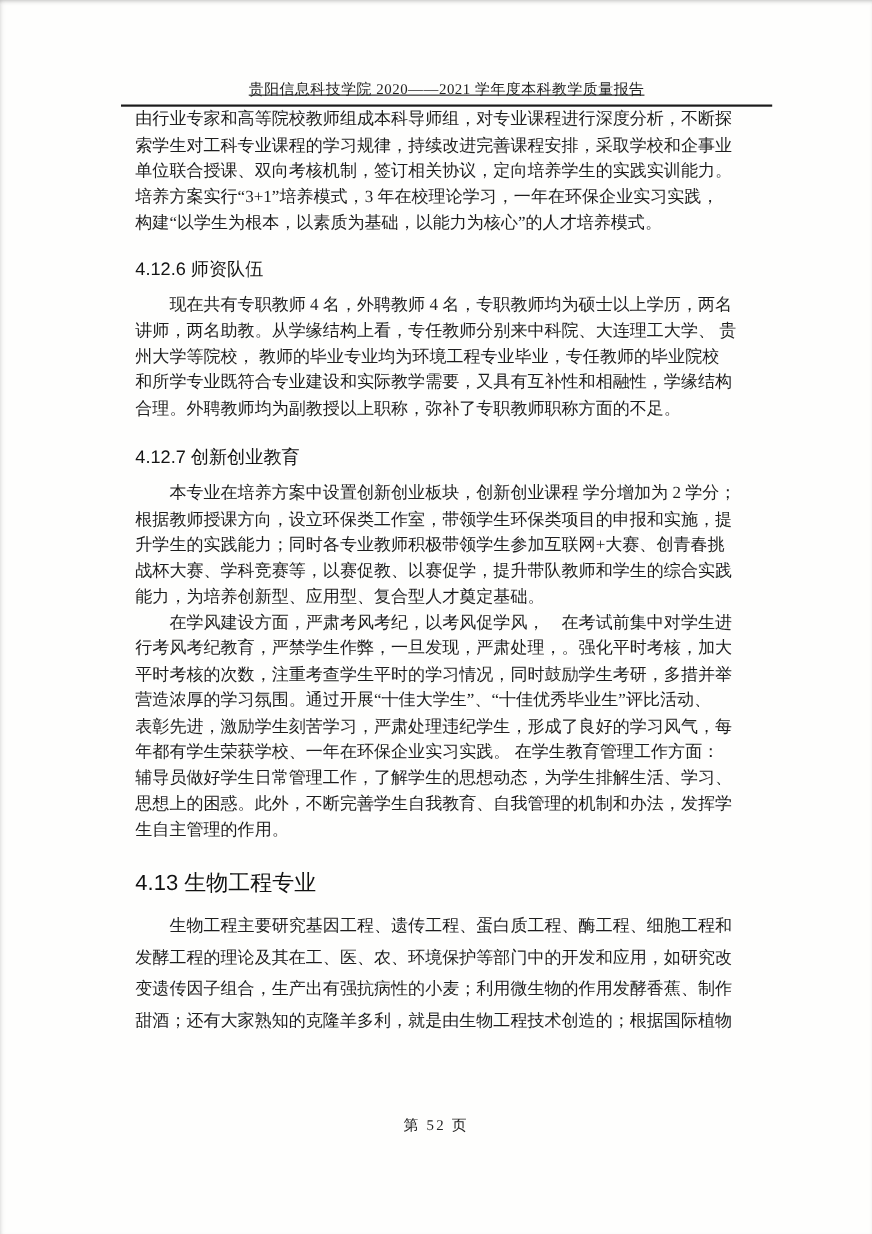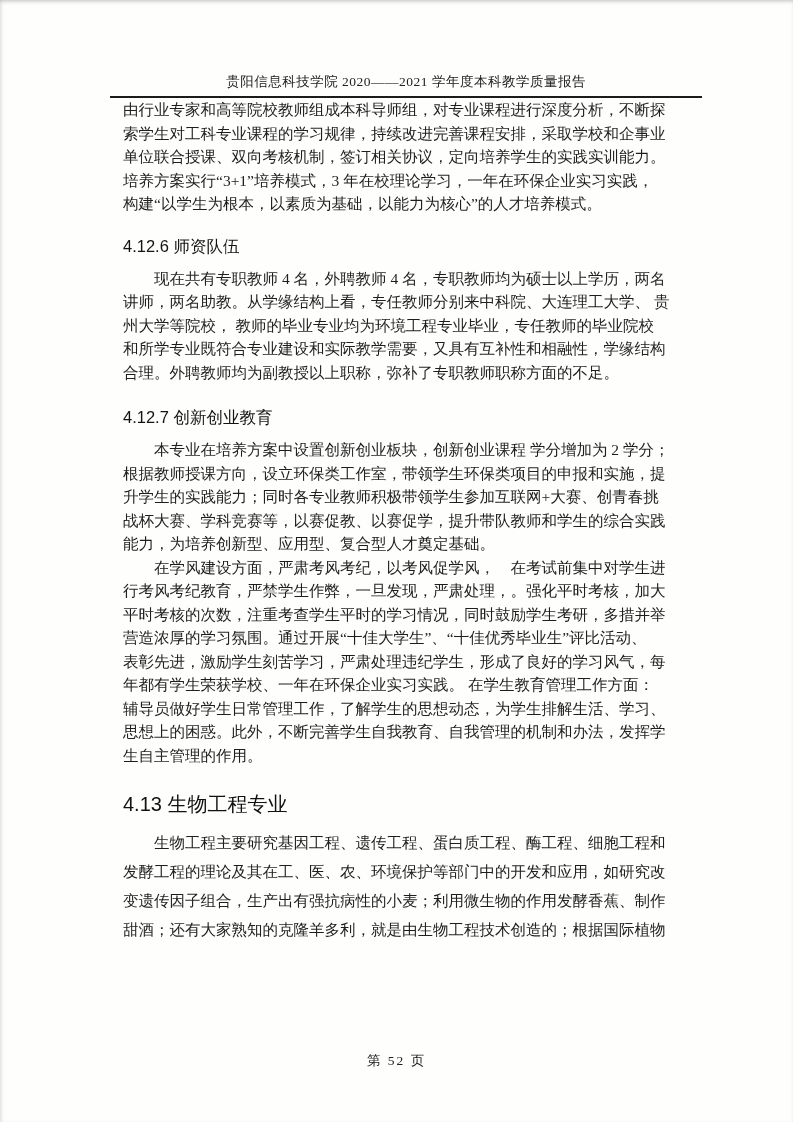--- a/index.html
+++ b/index.html
@@ -12,20 +12,21 @@
     box-shadow: inset 0 3px 4px -2px rgba(120,120,120,.45), inset 3px 0 4px -2px rgba(150,150,150,.25);
     overflow: hidden;
     color: #1f1f1f;
   }
   .header {
     margin: 72px auto 0 110px;
     width: 592px;
     text-align: center;
     border-bottom: 2px solid #1b1b1b;
     padding-bottom: 5px;
+    text-decoration: underline;
   }
   .header-title {
     font-family: "Liberation Serif", "DejaVu Serif", serif;
     font-size: 13.5px;
     letter-spacing: 0.5px;
     color: #222;
   }
   .content {
     margin-left: 123px;
     width: 555px;
@@ -55,21 +56,21 @@
     font-size: 20px;
     line-height: 26px;
     margin: 24px 0 11px 0;
     color: #111;
   }
   .para-wide {
     line-height: 29px;
   }
   .footer {
     position: absolute;
-    top: 1052px;
+    top: 1014px;
     left: 0;
     width: 100%;
     text-align: center;
     font-family: "Liberation Serif", "DejaVu Serif", serif;
     font-size: 13.5px;
     letter-spacing: 2px;
     color: #222;
   }
 </style>
 </head>

